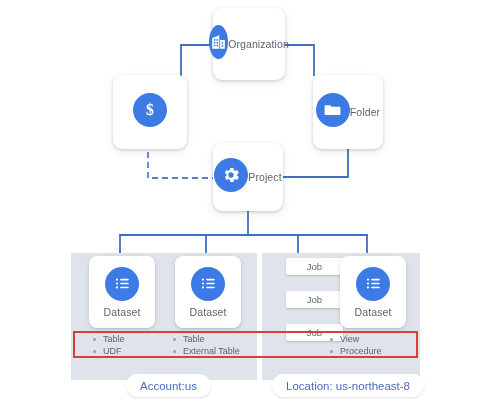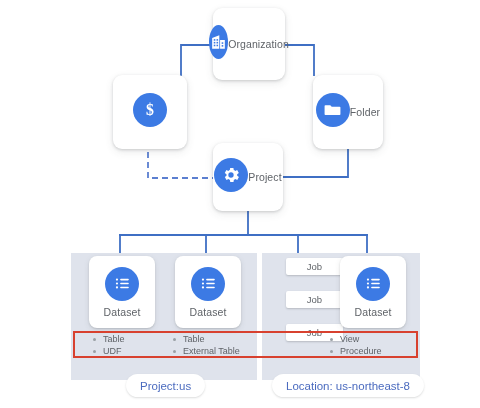--- a/index.html
+++ b/index.html
@@ -330,16 +330,16 @@
         <span class="bullet-dot"></span>
         <span>View</span>
       </div>
       <div class="bullet-item">
         <span class="bullet-dot"></span>
         <span>Procedure</span>
       </div>
     </div>
   </div>
 
-  <div class="loc-pill" id="pill-us">Project:us</div>
+  <div class="loc-pill" id="pill-us">Account:us</div>
   <div class="loc-pill" id="pill-ne1">Location: us-northeast-8</div>
 
 </div>
 
 </body></html>

